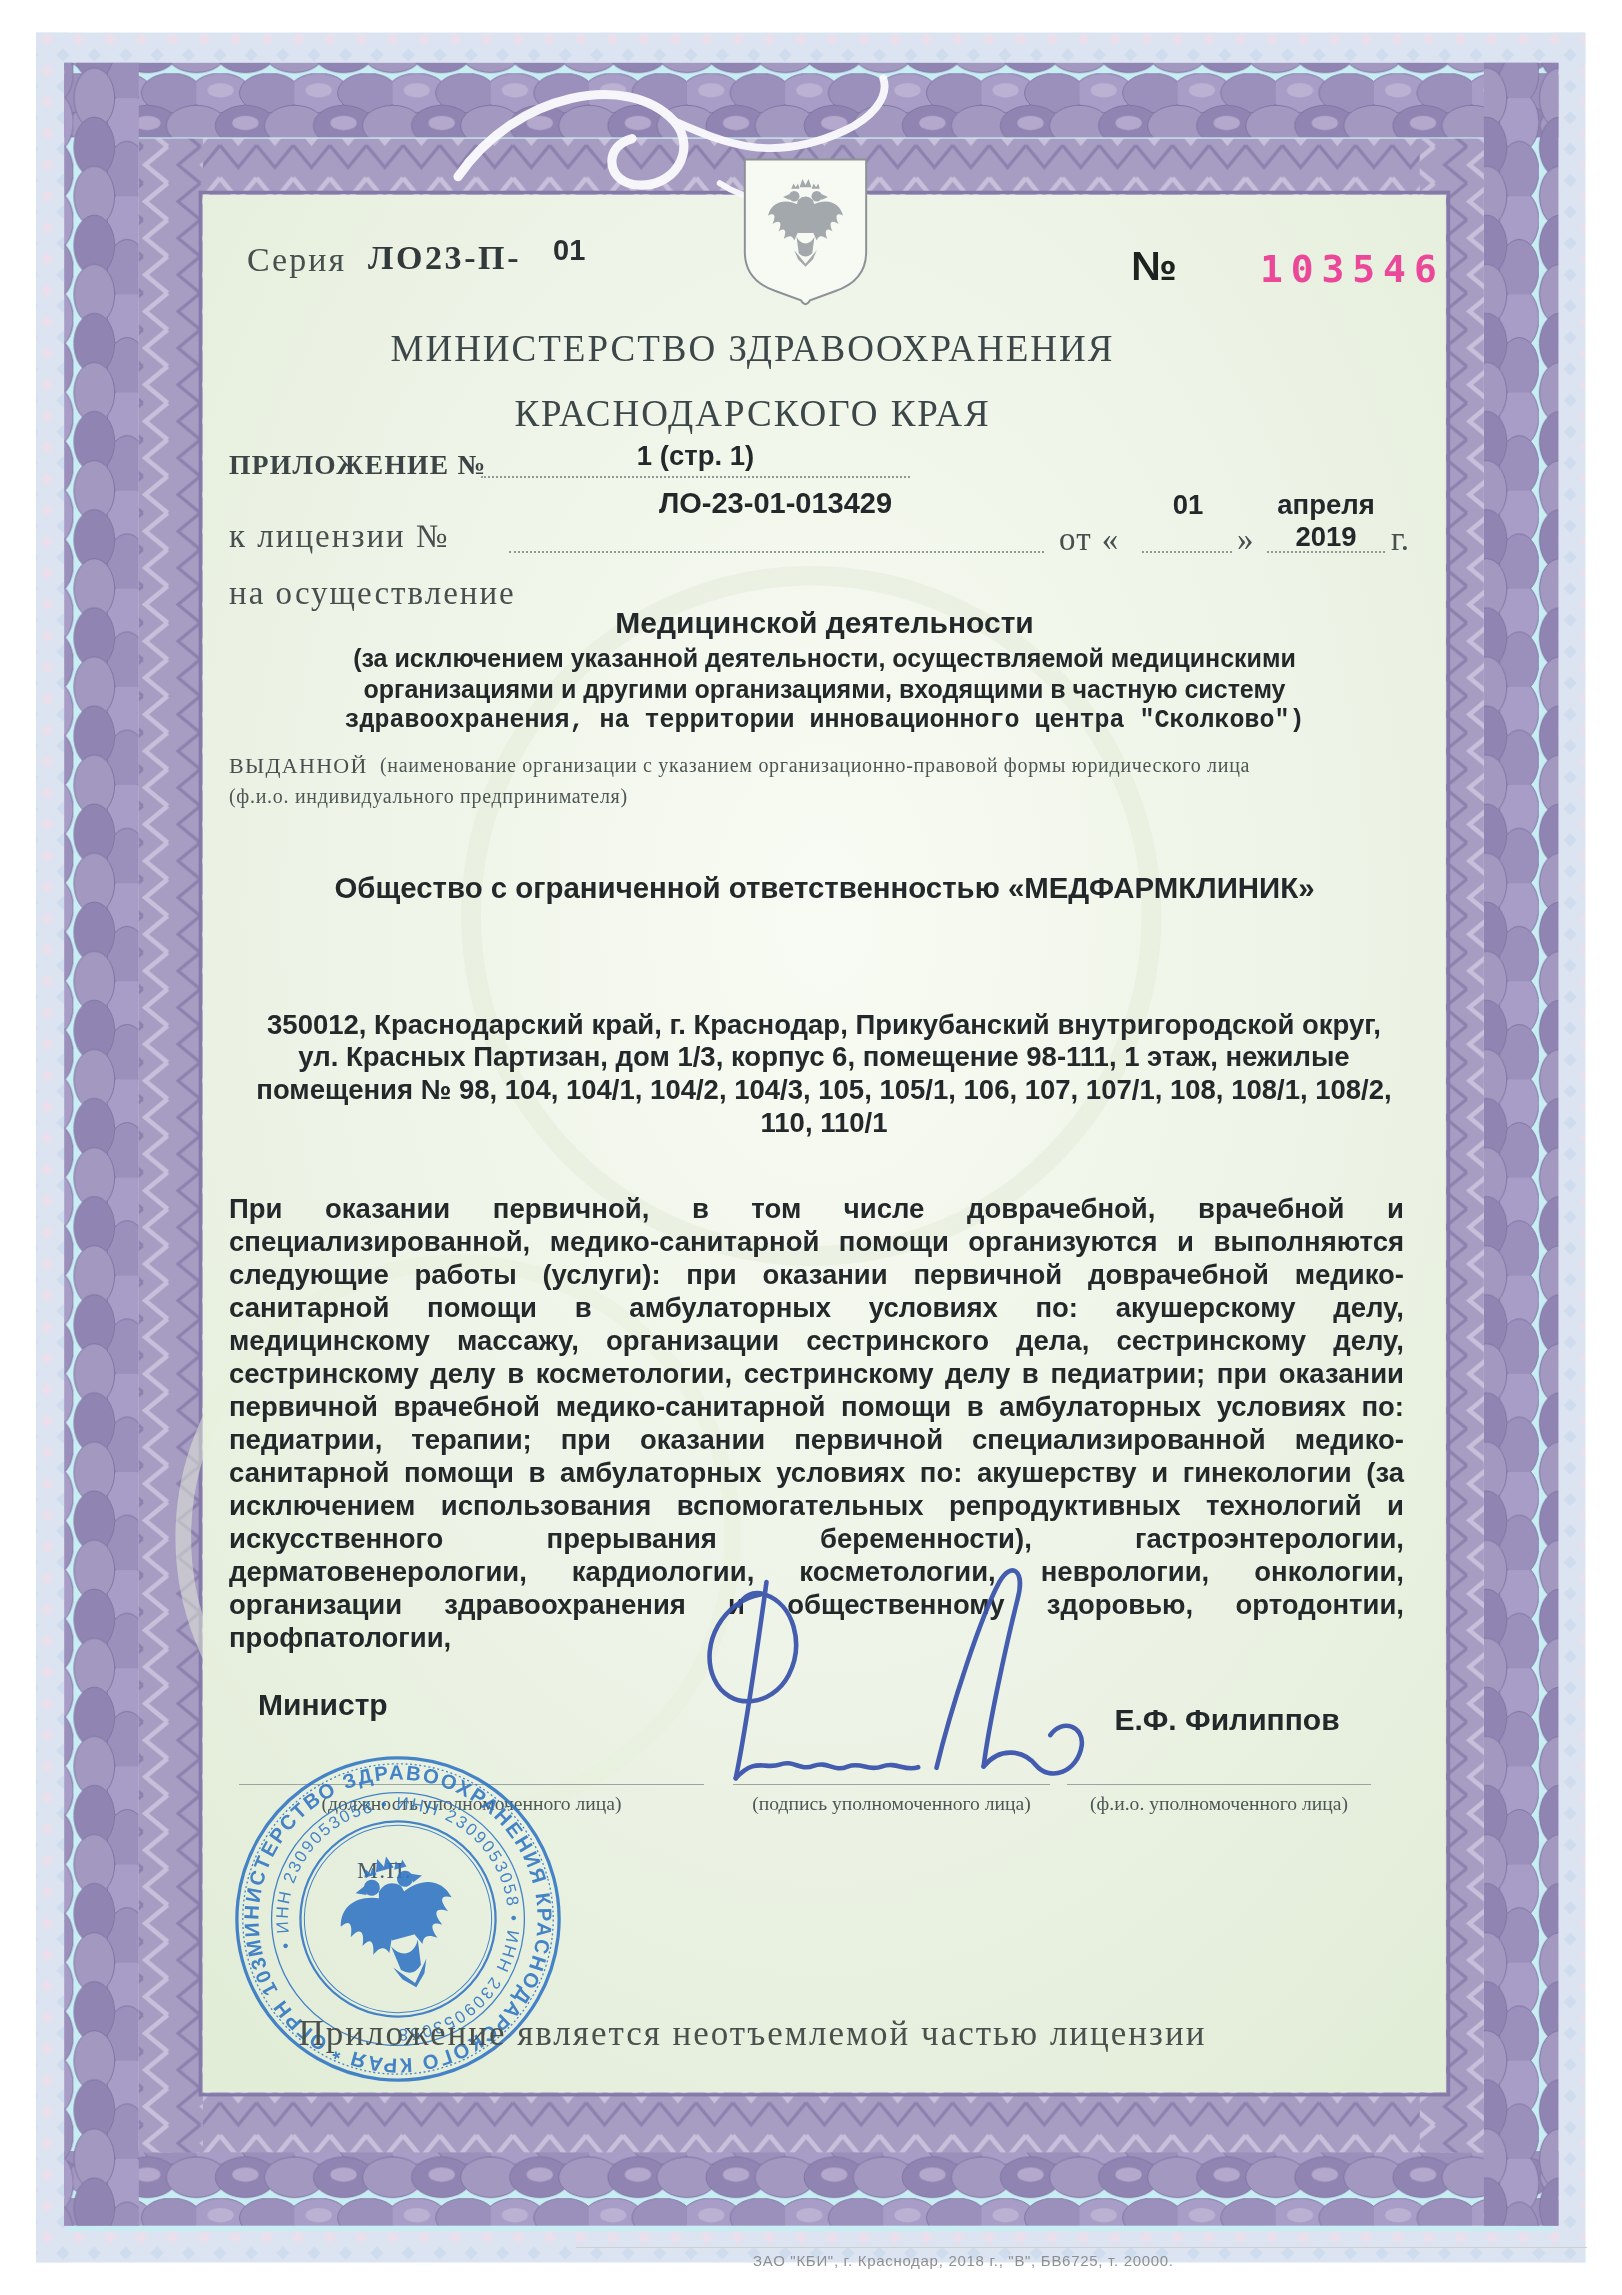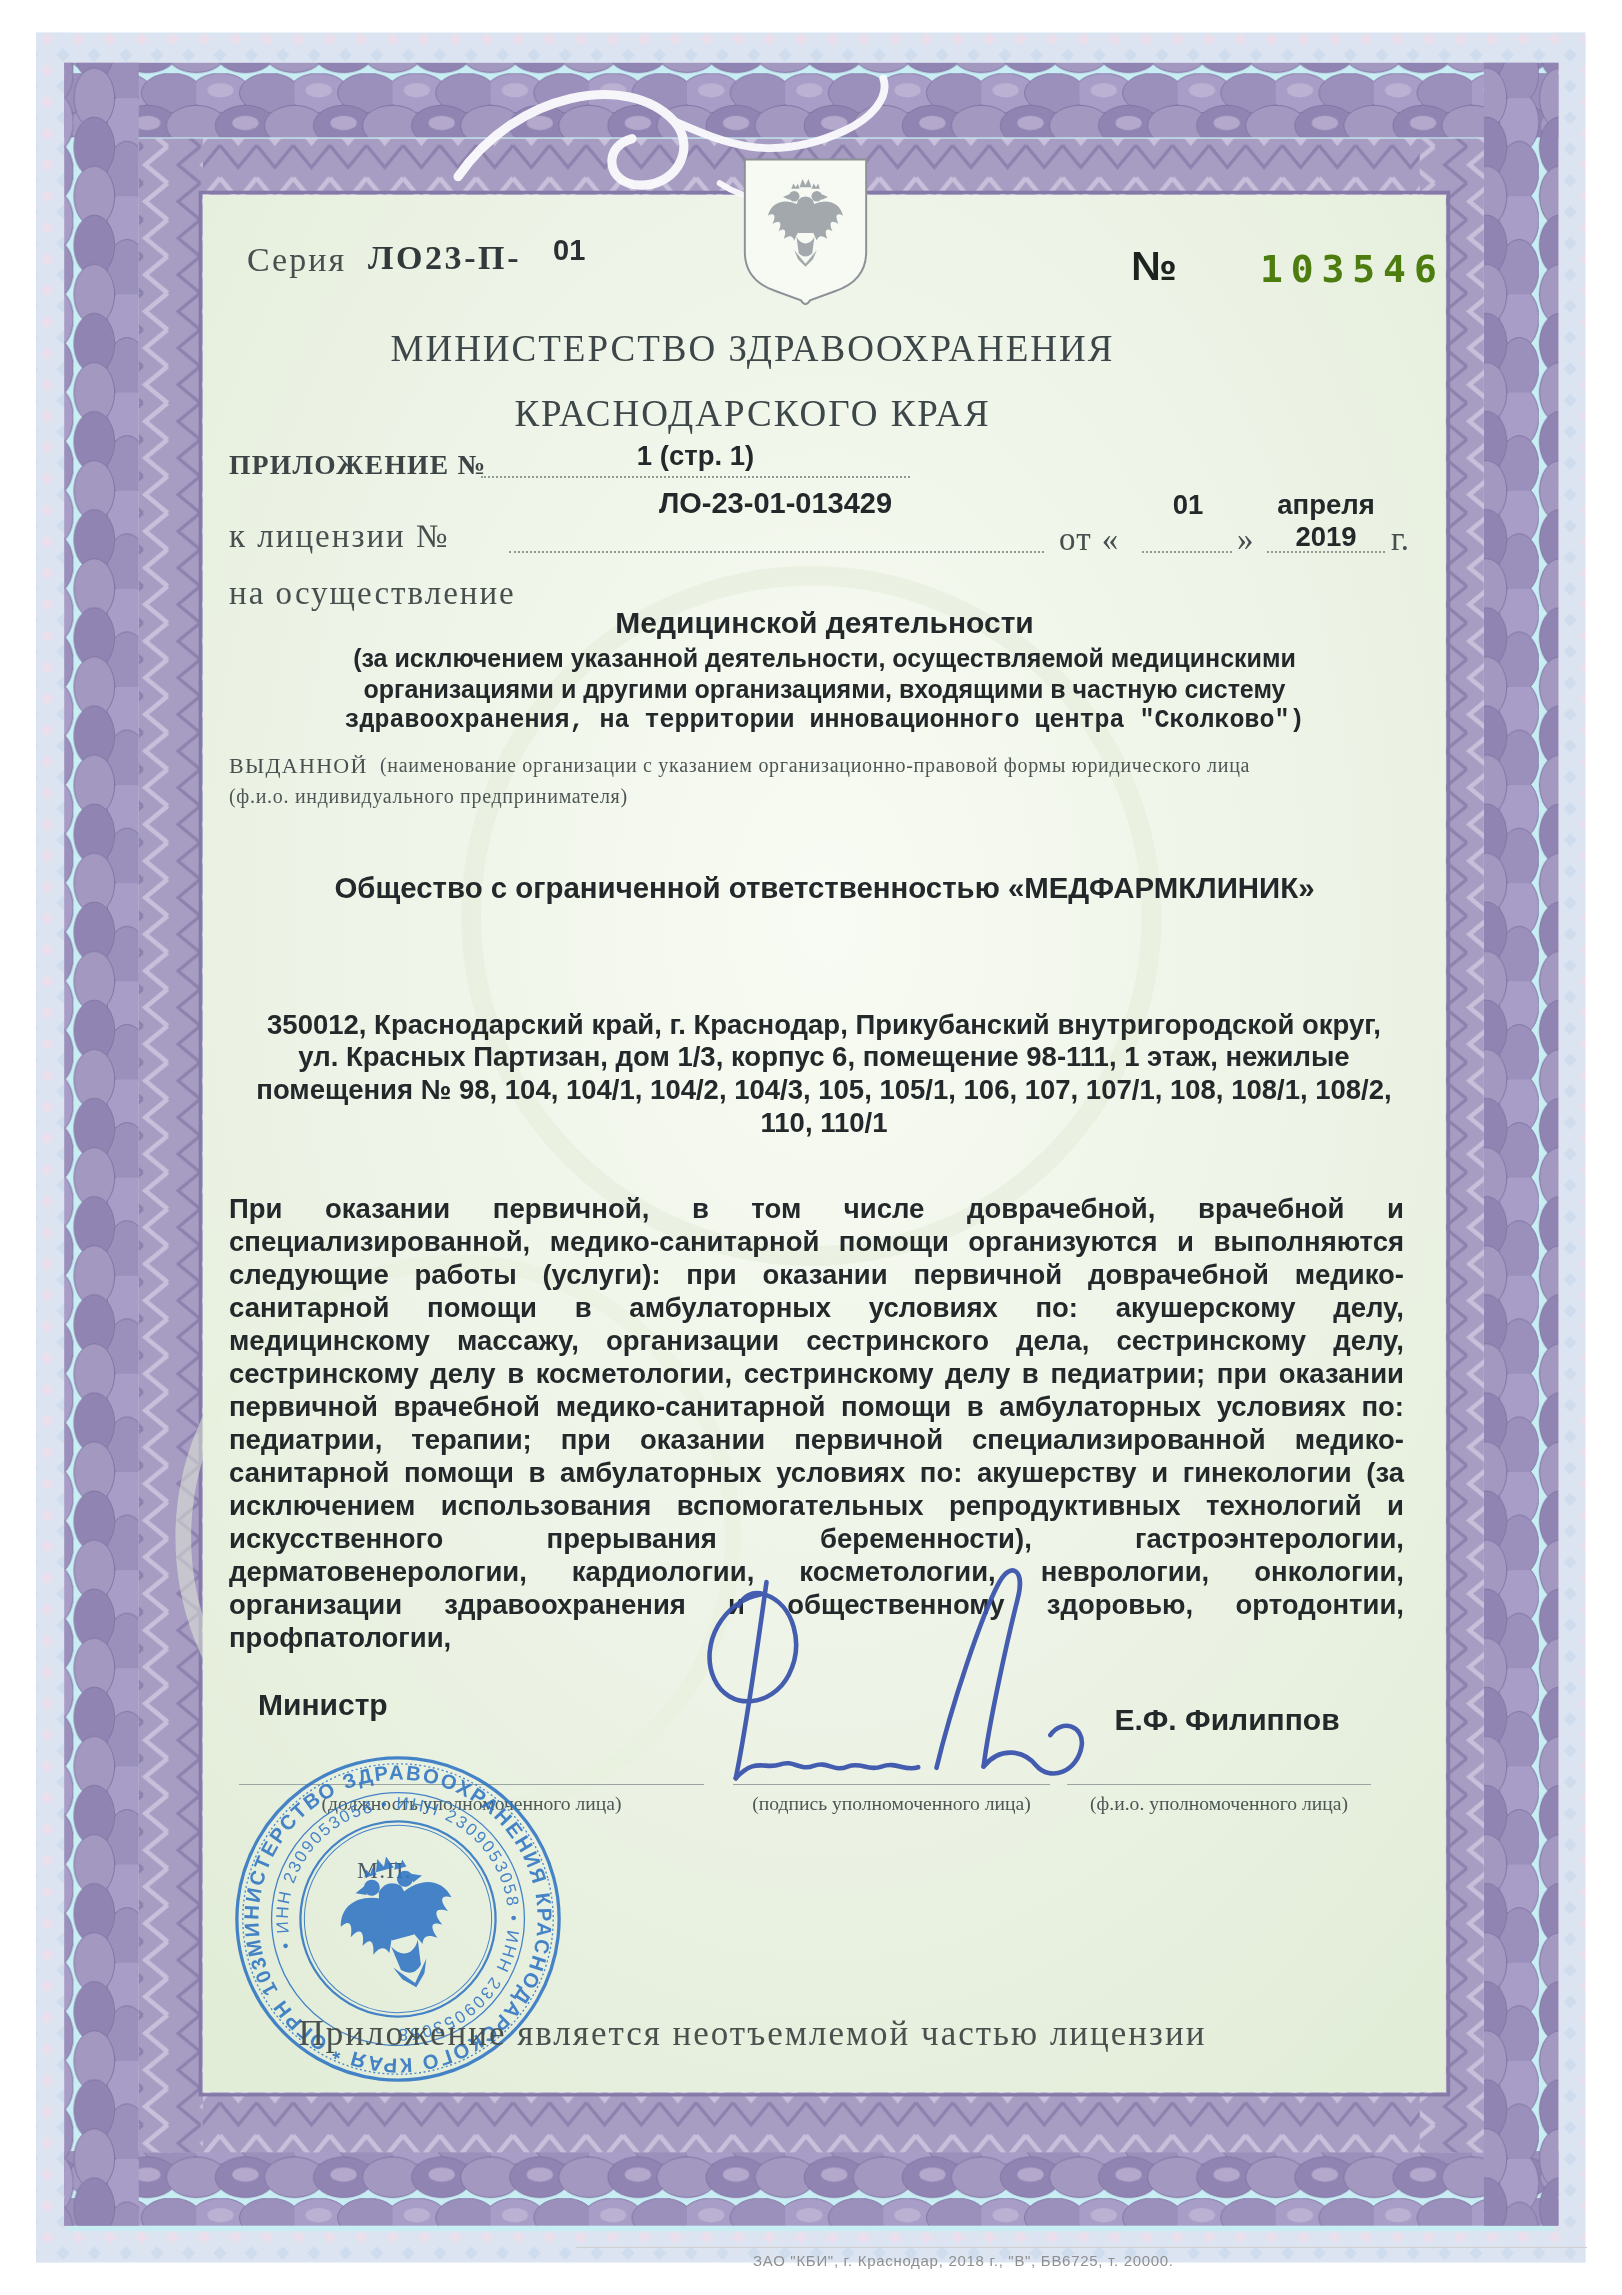--- a/index.html
+++ b/index.html
@@ -115,21 +115,21 @@
       <path d="M1030,185 C1110,220 1180,250 1290,200 C1330,182 1360,150 1350,120" stroke-width="12"></path>
       <path d="M1100,280 C1160,320 1240,310 1300,260" stroke-width="9"></path>
     </g>
   </svg>
 
   <div class="abs serif label" style="left:247px;top:241px;font-size:34px;letter-spacing:2px;">Серия</div>
   <div class="abs serif" style="left:368px;top:239px;font-size:34px;font-weight:bold;letter-spacing:2.6px;color:#32393b;">ЛО23-П-</div>
   <div class="abs sans" style="left:553px;top:234px;font-size:29px;font-weight:bold;color:#2a3032;">01</div>
 
   <div class="abs sans" style="left:1131px;top:243px;font-size:41px;font-weight:bold;color:#1d2420;">№</div>
-  <div class="abs mono" style="left:1260px;top:247px;font-size:38px;font-weight:bold;letter-spacing:7.9px;color:#4d7c0f;">103546</div>
+  <div class="abs mono" style="left:1260px;top:247px;font-size:38px;font-weight:bold;letter-spacing:7.9px;color:#ec4899;">103546</div>
 
   <svg class="abs" style="left:737px;top:154px;color:#8d9499;" width="137" height="157" viewBox="0 0 210 240">
     <path d="M12,8 H198 V150 Q198,194 150,210 L112,224 Q105,236 98,224 L60,210 Q12,194 12,150 Z" fill="#f7faf3" stroke="#8b9196" stroke-width="3"></path>
     <use href="#dheagle" transform="translate(105,108) scale(1.15)" fill="#99a0a4" opacity="0.9"></use>
   </svg>
 
   <div class="abs ctr title serif" style="left:203px;top:327px;width:1099px;font-size:37px;">МИНИСТЕРСТВО ЗДРАВООХРАНЕНИЯ</div>
   <div class="abs ctr title serif" style="left:203px;top:392px;width:1099px;font-size:37px;">КРАСНОДАРСКОГО КРАЯ</div>
 
   <div class="abs serif" style="left:229px;top:449px;font-size:27.5px;font-weight:bold;letter-spacing:1.3px;color:#3c4446;">ПРИЛОЖЕНИЕ №</div>

